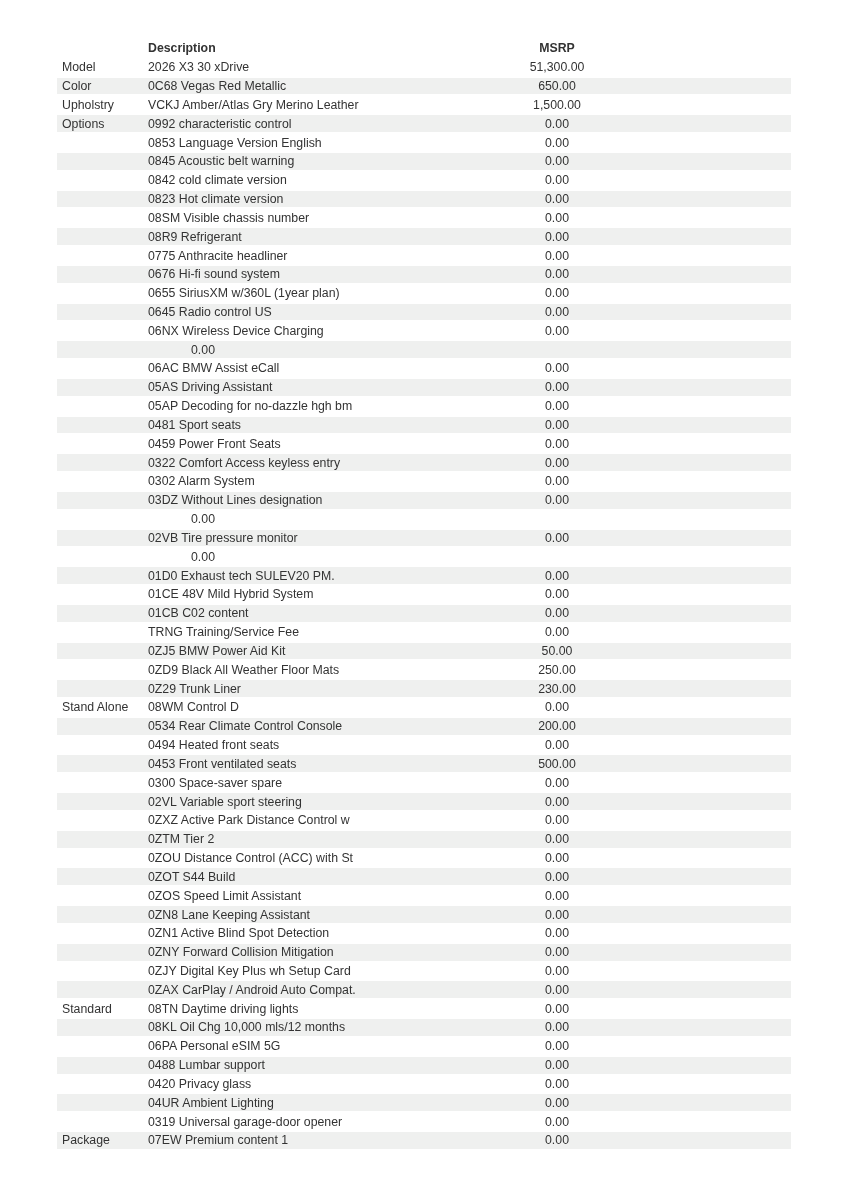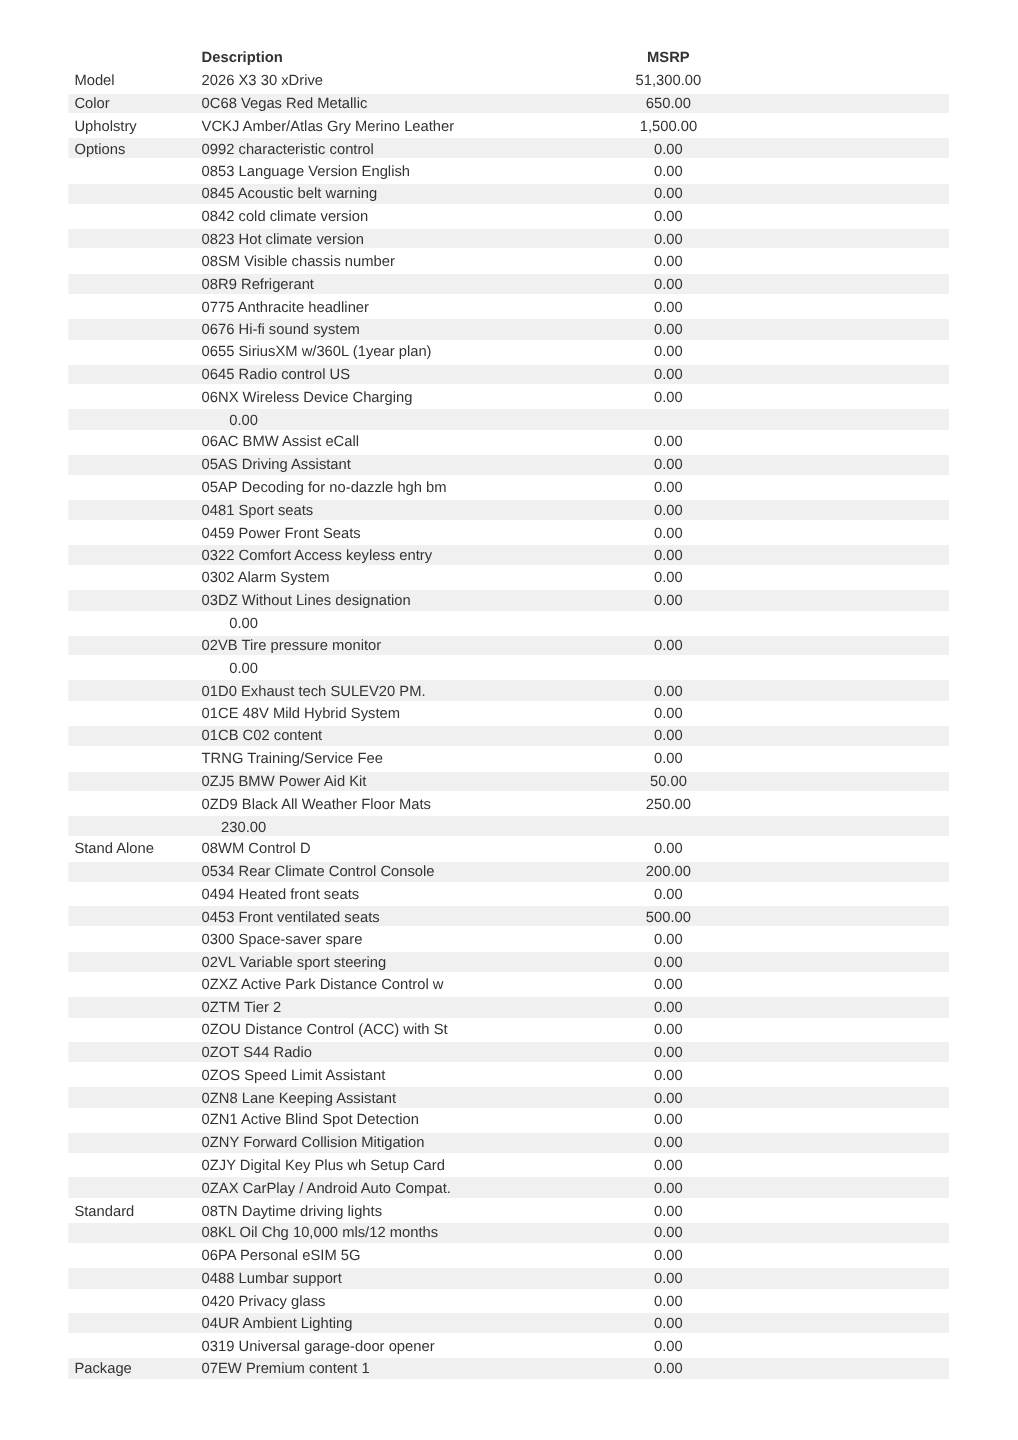--- a/index.html
+++ b/index.html
@@ -38,21 +38,20 @@
     overflow: hidden;
   }
   .cell.cat {
     width: 91px;
     box-sizing: border-box;
     padding-left: 5px;
     flex: 0 0 auto;
   }
   .cell.desc {
     flex: 1 1 auto;
-    margin-left: 20px;
   }
   .cell.msrp {
     width: 110px;
     flex: 0 0 auto;
     text-align: center;
   }
   .cell.spacer {
     width: 179px;
     flex: 0 0 auto;
   }
@@ -261,20 +260,21 @@
         <div class="cell spacer"></div>
       </div>
       <div class="trow">
         <div class="cell cat"></div>
         <div class="cell desc">0ZD9 Black All Weather Floor Mats</div>
         <div class="cell msrp">250.00</div>
         <div class="cell spacer"></div>
       </div>
       <div class="trow shaded">
         <div class="cell cat"></div>
+        <div class="cell desc">0Z29 Trunk Liner</div>
         <div class="cell msrp">230.00</div>
         <div class="cell spacer"></div>
       </div>
       <div class="trow">
         <div class="cell cat">Stand Alone</div>
         <div class="cell desc">08WM Control D</div>
         <div class="cell msrp">0.00</div>
         <div class="cell spacer"></div>
       </div>
       <div class="trow shaded">
@@ -320,21 +320,21 @@
         <div class="cell spacer"></div>
       </div>
       <div class="trow">
         <div class="cell cat"></div>
         <div class="cell desc">0ZOU Distance Control (ACC) with St</div>
         <div class="cell msrp">0.00</div>
         <div class="cell spacer"></div>
       </div>
       <div class="trow shaded">
         <div class="cell cat"></div>
-        <div class="cell desc">0ZOT S44 Radio</div>
+        <div class="cell desc">0ZOT S44 Build</div>
         <div class="cell msrp">0.00</div>
         <div class="cell spacer"></div>
       </div>
       <div class="trow">
         <div class="cell cat"></div>
         <div class="cell desc">0ZOS Speed Limit Assistant</div>
         <div class="cell msrp">0.00</div>
         <div class="cell spacer"></div>
       </div>
       <div class="trow shaded">

